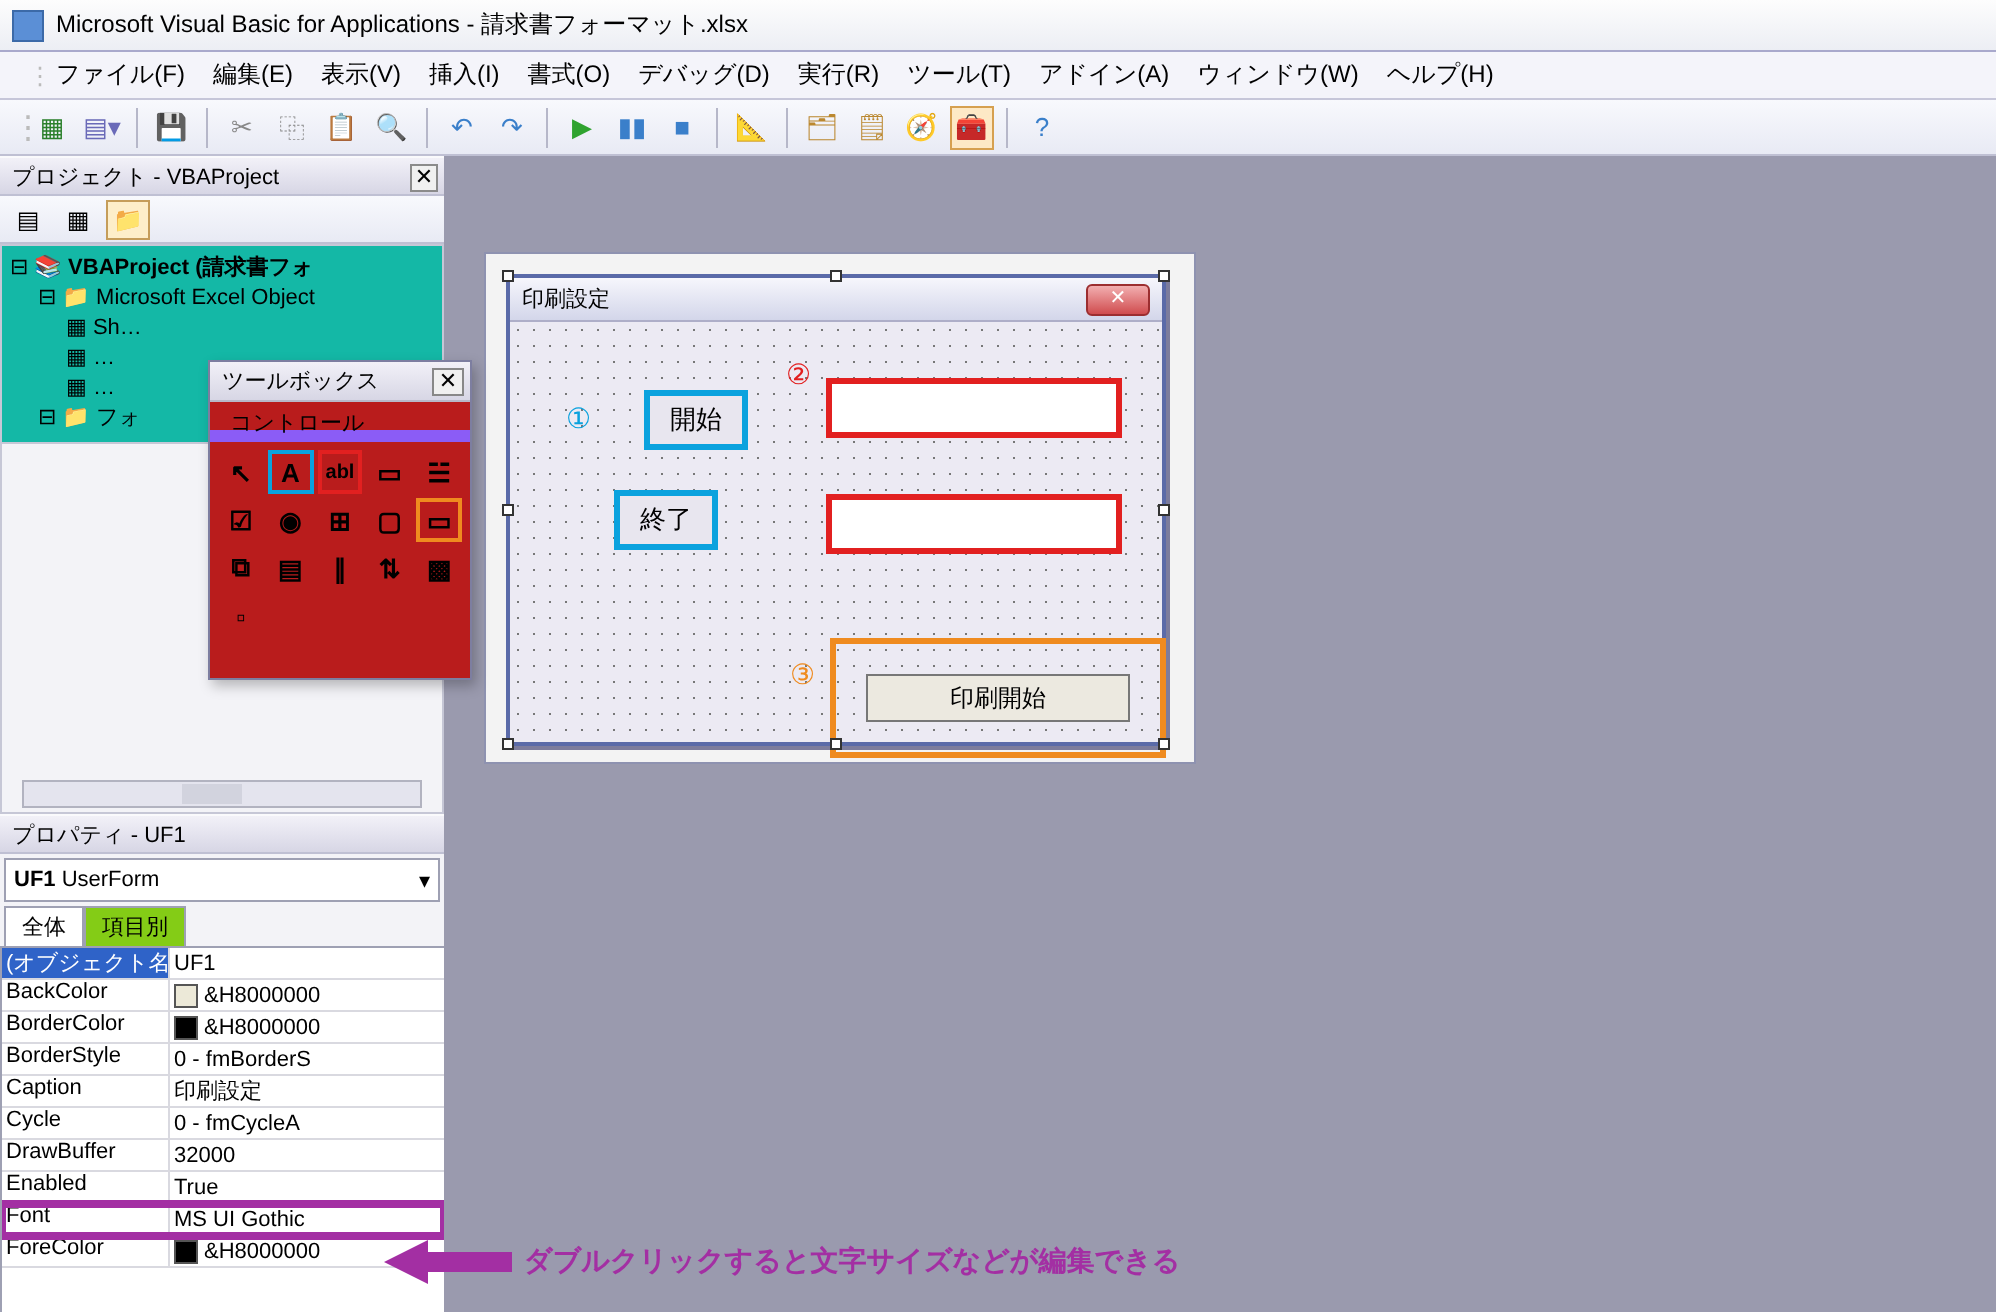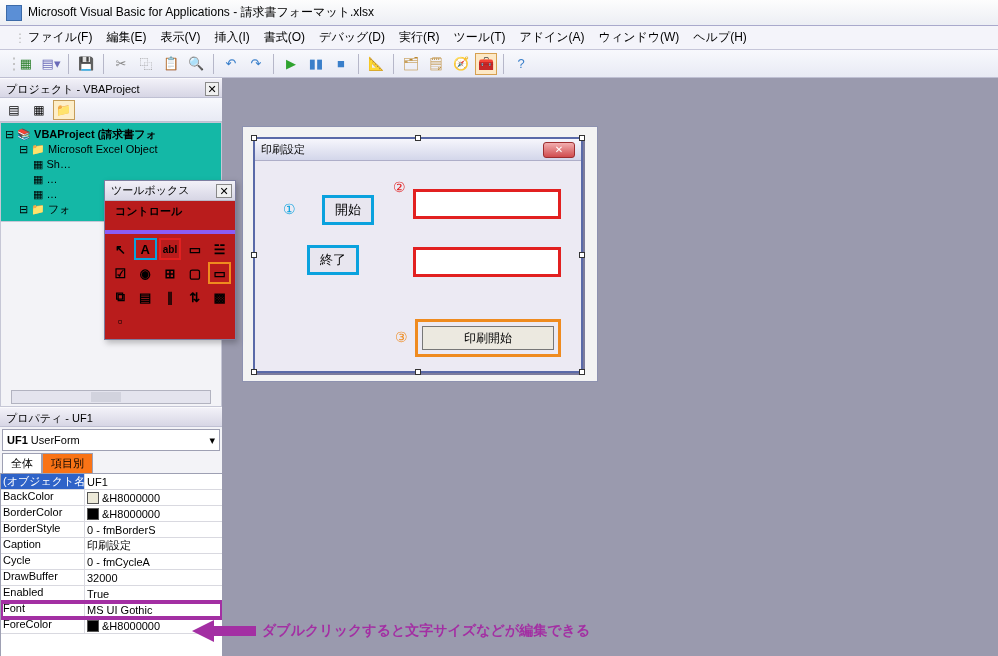--- a/index.html
+++ b/index.html
@@ -30,21 +30,21 @@
 
 .tree { font-size:11px; padding:4px 2px 0 4px; line-height:15px; height:100px; overflow:hidden; border:1px solid #c6c7d6; background:#14b8a6; position:relative;}
 .tree .row{white-space:nowrap;}
 
 .leftcol .spacer-mid{flex:1; background:#f3f3f7;border:1px solid #c6c7d6;border-top:none;position:relative;}
 .hscroll-stub{position:absolute;bottom:2px;left:10px;right:10px;height:14px;background:#e4e4ee;border:1px solid #b2b3c0;}
 .hscroll-stub .thumb{position:absolute;left:40%;width:30px;top:1px;bottom:1px;background:#d2d3de;}
 
 .prop-combo{height:22px;border:1px solid #9ea0b3;background:#fff;margin:2px;display:flex;align-items:center;padding:0 4px;font-size:11px;justify-content:space-between;gap:30px;}
 .prop-tabs{height:20px;display:flex;font-size:11px;align-items:flex-end;padding-left:2px;gap:0;}
-.prop-tab{border:1px solid #9ea0b3;padding:2px 8px;background:#f97316;border-bottom:none;}
+.prop-tab{border:1px solid #9ea0b3;padding:2px 8px;background:#84cc16;border-bottom:none;}
 .prop-tab.active{background:#fff;}
 .prop-grid{flex:1;overflow:hidden;border:1px solid #9ea0b3;background:#fff;font-size:11px;border-bottom:none;border-right:none;}
 .prop-row{display:flex;height:16px;border-bottom:1px solid #d9d9e0;}
 .prop-row .k{width:84px;padding-left:2px;border-right:1px solid #d9d9e0;white-space:nowrap;overflow:hidden;}
 .prop-row .v{flex:1;padding-left:2px;white-space:nowrap;overflow:hidden;display:flex;align-items:center;gap:3px;}
 .prop-row.sel .k{background:#2f63c8;color:#fff;}
 .prop-row.hlrow{outline:4px solid #a32fa3;outline-offset:-2px;}
 .c-swatch{width:12px;height:12px;border:1px solid #555;}
 
 .canvas { flex:1; background:#9a9aae; position:relative; }
@@ -52,30 +52,30 @@
 .mdi-hd .icn{width:14px;height:14px;background:#d9c996;border:1px solid #998b5a;margin-right:6px;}
 .form-host{position:absolute;left:20px;top:48px;width:356px;height:256px;background:#f3f3f3;border:1px solid #8e92b0;}
 .userform{position:absolute;left:10px;top:10px;width:330px;height:236px;background:#eceaf3;border:2px solid #5a6aa8;box-shadow:2px 2px 0 #7c7c9c;}
 .uf-title{height:22px;background:linear-gradient(#f6f6fc,#d3d6ea);display:flex;align-items:center;padding:0 6px;font-size:11px;border-bottom:1px solid #aeaec8;justify-content:space-between;}
 .uf-close{width:32px;height:16px;background:linear-gradient(#f2aeb0,#d04c4e);border:1px solid #9c2e30;border-radius:3px;color:#fff;font-size:10px;text-align:center;line-height:14px;}
 .uf-body{position:absolute;top:22px;left:0;right:0;bottom:0;
   background-image:radial-gradient(#777 0.6px,transparent 0.6px);background-size:8px 8px;}
 .sel-handle{position:absolute;width:6px;height:6px;background:#fff;border:1px solid #333;}
 .uf-label{position:absolute;background:#e8e6ef;border:3px solid #0aa2de;padding:3px 10px;font-size:13px;}
 .uf-tbox{position:absolute;background:#fff;border:3px solid #e22020;width:148px;height:30px;}
-.uf-btn{position:absolute;border:3px solid #ef8b1f;padding:4px;}
+.uf-btn{position:absolute;border:3px solid #ef8b1f;padding:15px;}
 .uf-btn-inner{background:#ece9e0;border:1px solid #777;width:132px;height:24px;display:flex;align-items:center;justify-content:center;font-size:12px;}
 .circled{position:absolute;color:#0aa2de;font-size:14px;}
 .circled.c2{color:#e22020;}
 .circled.c3{color:#ef8b1f;}
 
 .toolbox{position:absolute;left:104px;top:180px;width:132px;height:160px;background:#b91c1c;border:1px solid #7d7ea0;box-shadow:2px 3px 6px rgba(0,0,0,.25);}
 .tbx-title{height:20px;background:linear-gradient(#f2f1f8,#d7d6e5);font-size:11px;display:flex;align-items:center;padding-left:6px;border-bottom:1px solid #b8b9c9;justify-content:space-between;}
 .tbx-close{width:16px;height:14px;font-size:11px;text-align:center;border:1px solid #888;background:#f0f0f0;margin-right:3px;line-height:12px;}
-.tbx-tab{height:33px;font-size:11px;padding:3px 0 0 10px;border-bottom:4px solid #8b5cf6;font-weight:bold;}
+.tbx-tab{height:20px;font-size:11px;padding:3px 0 0 10px;border-bottom:6px solid #8b5cf6;}
 .tbx-grid{display:grid;grid-template-columns:repeat(5,1fr);gap:2px;padding:4px;}
 .tbx-cell{height:22px;border:1px solid transparent;display:flex;align-items:center;justify-content:center;font-size:13px;font-weight:bold;}
 .tbx-cell.blue{border:2px solid #0aa2de;}
 .tbx-cell.red{border:2px solid #e22020;}
 .tbx-cell.orange{border:2px solid #ef8b1f;}
 
 .tip-arrow{position:absolute;left:192px;top:620px;}
 .tip-arrow svg{display:block;}
 .tip-text{position:absolute;left:262px;top:622px;font-size:14px;font-weight:bold;color:#a32fa3;}
 </style>

